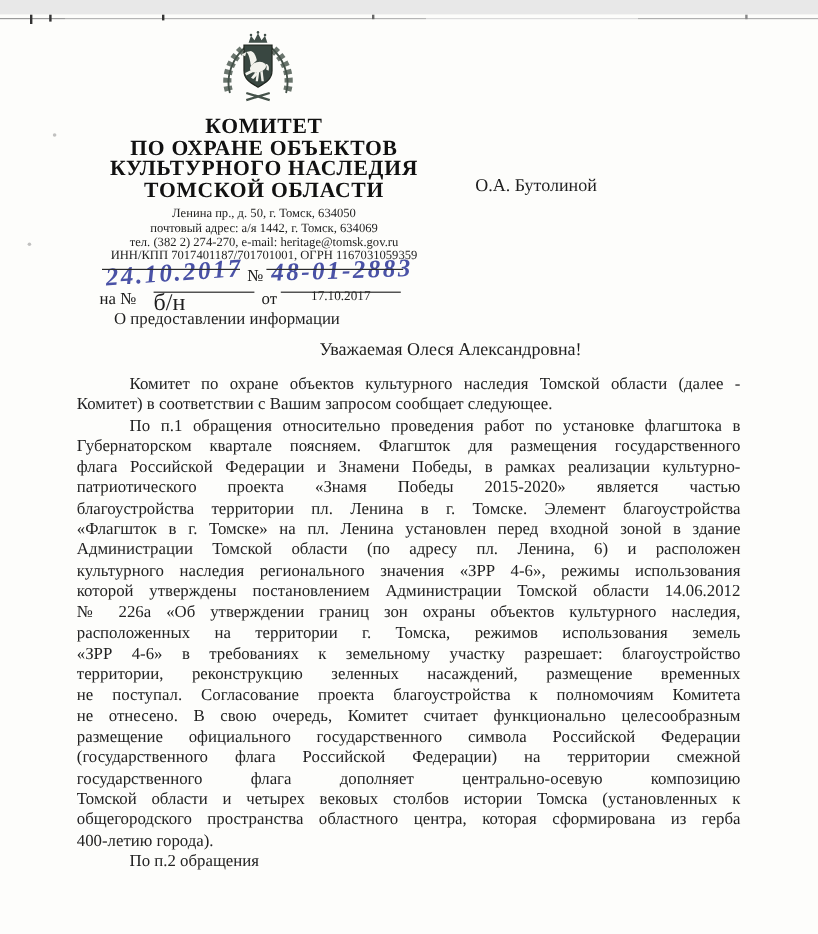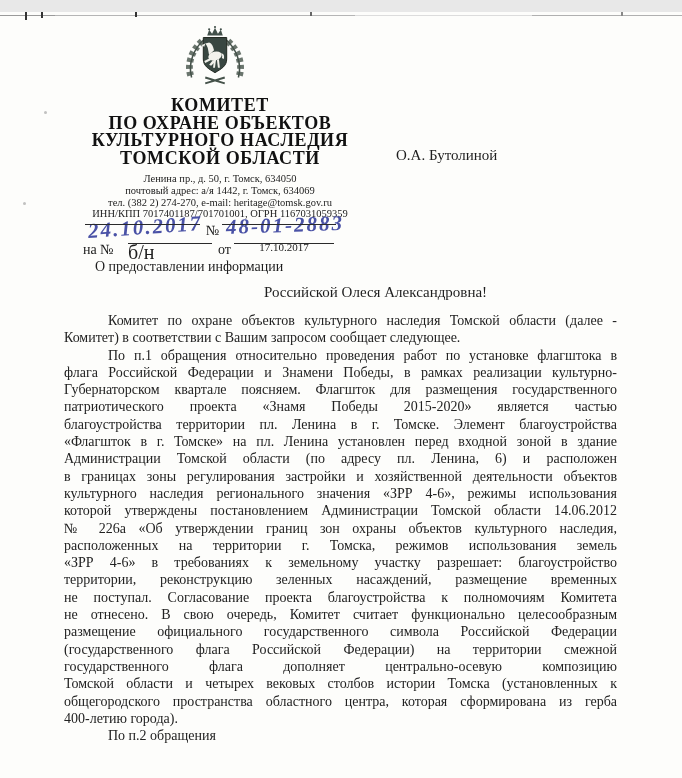--- a/index.html
+++ b/index.html
@@ -127,33 +127,32 @@
     <span class="ref-label lbl-naNo">на №</span>
     <span class="val-bn">б/н</span>
     <span class="uline ul3"></span>
     <span class="ref-label lbl-ot">от</span>
     <span class="val-date2">17.10.2017</span>
     <span class="uline ul4"></span>
   </div>
 
   <div class="subject">О предоставлении информации</div>
 
-  <div class="salutation">Российской Олеся Александровна!</div>
+  <div class="salutation">Уважаемая Олеся Александровна!</div>
 
   <div class="body-lines">
       <div class="bline indent">Комитет по охране объектов культурного наследия Томской области (далее -</div>
       <div class="bline last">Комитет) в соответствии с Вашим запросом сообщает следующее.</div>
       <div class="bline indent">По п.1 обращения относительно проведения работ по установке флагштока в</div>
+      <div class="bline">Губернаторском квартале поясняем. Флагшток для размещения государственного</div>
       <div class="bline">флага Российской Федерации и Знамени Победы, в рамках реализации культурно-</div>
-      <div class="bline">Губернаторском квартале поясняем. Флагшток для размещения государственного</div>
       <div class="bline">патриотического проекта «Знамя Победы 2015-2020» является частью</div>
       <div class="bline">благоустройства территории пл. Ленина в г. Томске. Элемент благоустройства</div>
       <div class="bline">«Флагшток в г. Томске» на пл. Ленина установлен перед входной зоной в здание</div>
       <div class="bline">Администрации Томской области (по адресу пл. Ленина, 6) и расположен</div>
-      <div class="bline">в границах зоны регулирования застройки и хозяйственной деятельности объектов</div>
       <div class="bline">культурного наследия регионального значения «ЗРР 4-6», режимы использования</div>
       <div class="bline">которой утверждены постановлением Администрации Томской области 14.06.2012</div>
       <div class="bline">№ 226а «Об утверждении границ зон охраны объектов культурного наследия,</div>
       <div class="bline">расположенных на территории г. Томска, режимов использования земель</div>
       <div class="bline">«ЗРР 4-6» в требованиях к земельному участку разрешает: благоустройство</div>
       <div class="bline">территории, реконструкцию зеленных насаждений, размещение временных</div>
       <div class="bline">не поступал. Согласование проекта благоустройства к полномочиям Комитета</div>
       <div class="bline">не отнесено. В свою очередь, Комитет считает функционально целесообразным</div>
       <div class="bline">размещение официального государственного символа Российской Федерации</div>
       <div class="bline">(государственного флага Российской Федерации) на территории смежной</div>

